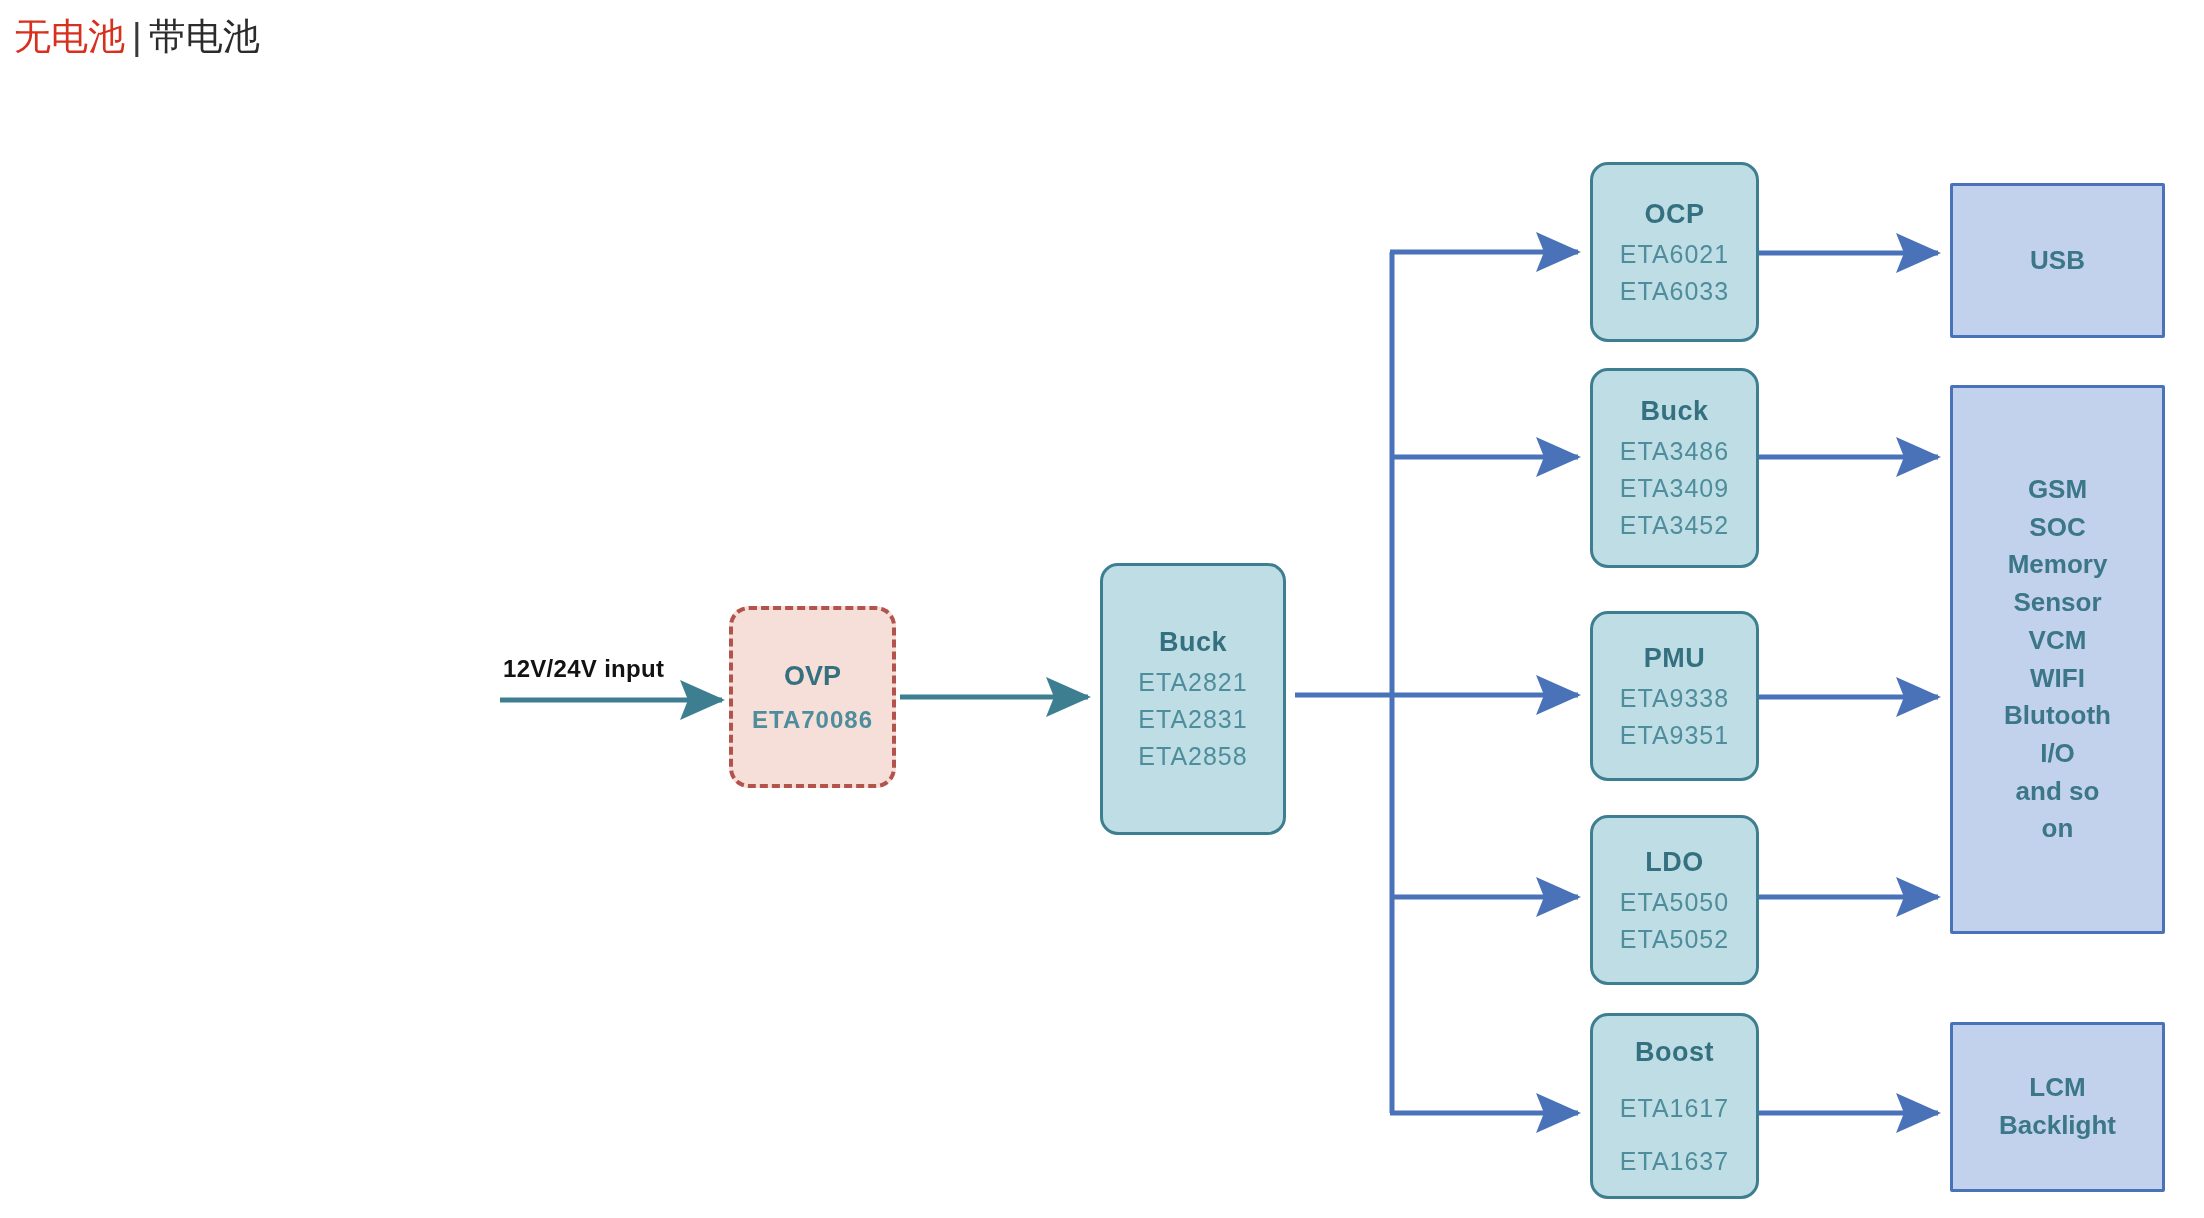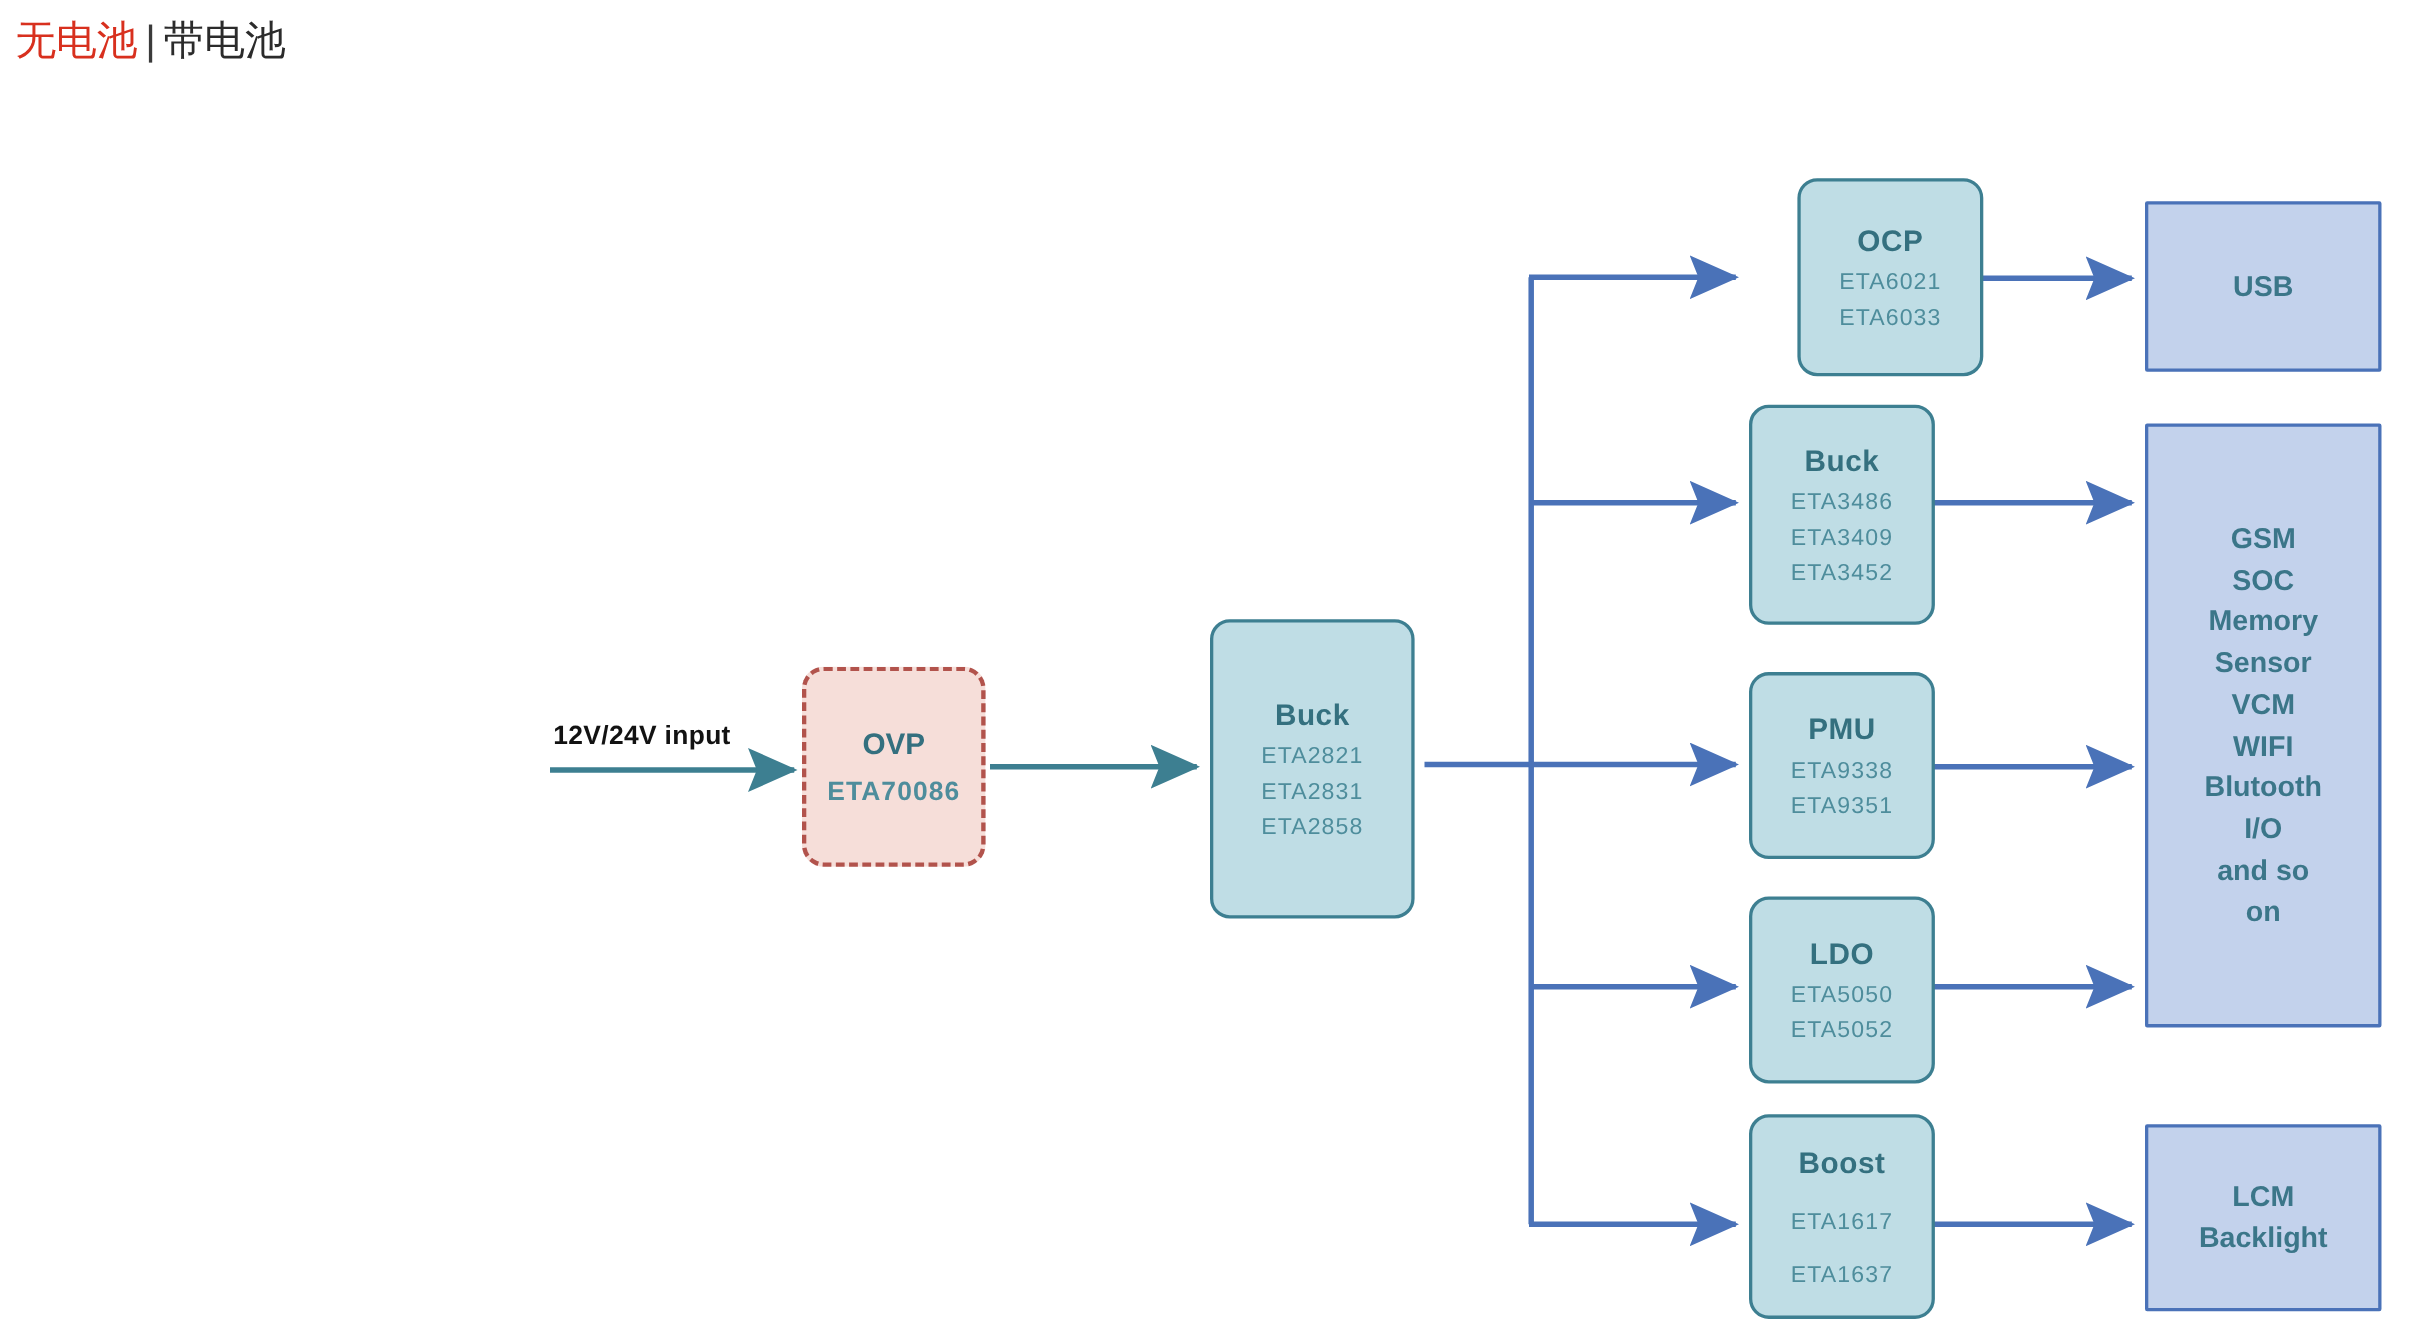--- a/index.html
+++ b/index.html
@@ -18,21 +18,21 @@
 
   
   .blk-box{position:absolute;box-sizing:border-box;display:flex;flex-direction:column;
            align-items:center;justify-content:center;text-align:center;}
 
   .b-teal{background:#bfdde5;border:3px solid #3d7f91;border-radius:18px;}
   .b-lav {background:#c3d2ec;border:3px solid #4a72b8;border-radius:2px;}
   .b-ovp {background:#f6ded9;border:4px dashed #b2534c;border-radius:20px;}
 
   .b-title{font-size:27px;font-weight:bold;color:#34707f;letter-spacing:.5px;}
-  .b-part{font-size:21px;color:#4e8d9c;letter-spacing:1px;margin-top:8px;}
+  .b-part{font-size:25px;color:#4e8d9c;letter-spacing:1px;margin-top:8px;}
   .b-part.first{margin-top:10px;}
 
   .ovp-title{font-size:27px;font-weight:bold;color:#34707f;}
   .ovp-part{font-size:24px;color:#4e8d9c;letter-spacing:1px;margin-top:14px;font-weight:bold;}
 
   .lav-line{font-size:26px;font-weight:bold;color:#3b7689;line-height:1.45;}
 
   .in-label{position:absolute;font-size:24px;font-weight:bold;color:#121212;
             white-space:nowrap;letter-spacing:.3px;}
 </style>
@@ -108,21 +108,21 @@
     <div class="ovp-part">ETA70086</div>
   </div>
 
   <div class="blk-box b-teal" style="left:1100px;top:563px;width:186px;height:272px;">
     <div class="b-title">Buck</div>
     <div class="b-part first">ETA2821</div>
     <div class="b-part">ETA2831</div>
     <div class="b-part">ETA2858</div>
   </div>
 
-  <div class="blk-box b-teal" style="left:1590px;top:162px;width:169px;height:180px;margin-left:44px;">
+  <div class="blk-box b-teal" style="left:1590px;top:162px;width:169px;height:180px;">
     <div class="b-title">OCP</div>
     <div class="b-part first">ETA6021</div>
     <div class="b-part">ETA6033</div>
   </div>
 
   <div class="blk-box b-teal" style="left:1590px;top:368px;width:169px;height:200px;">
     <div class="b-title">Buck</div>
     <div class="b-part first">ETA3486</div>
     <div class="b-part">ETA3409</div>
     <div class="b-part">ETA3452</div>

